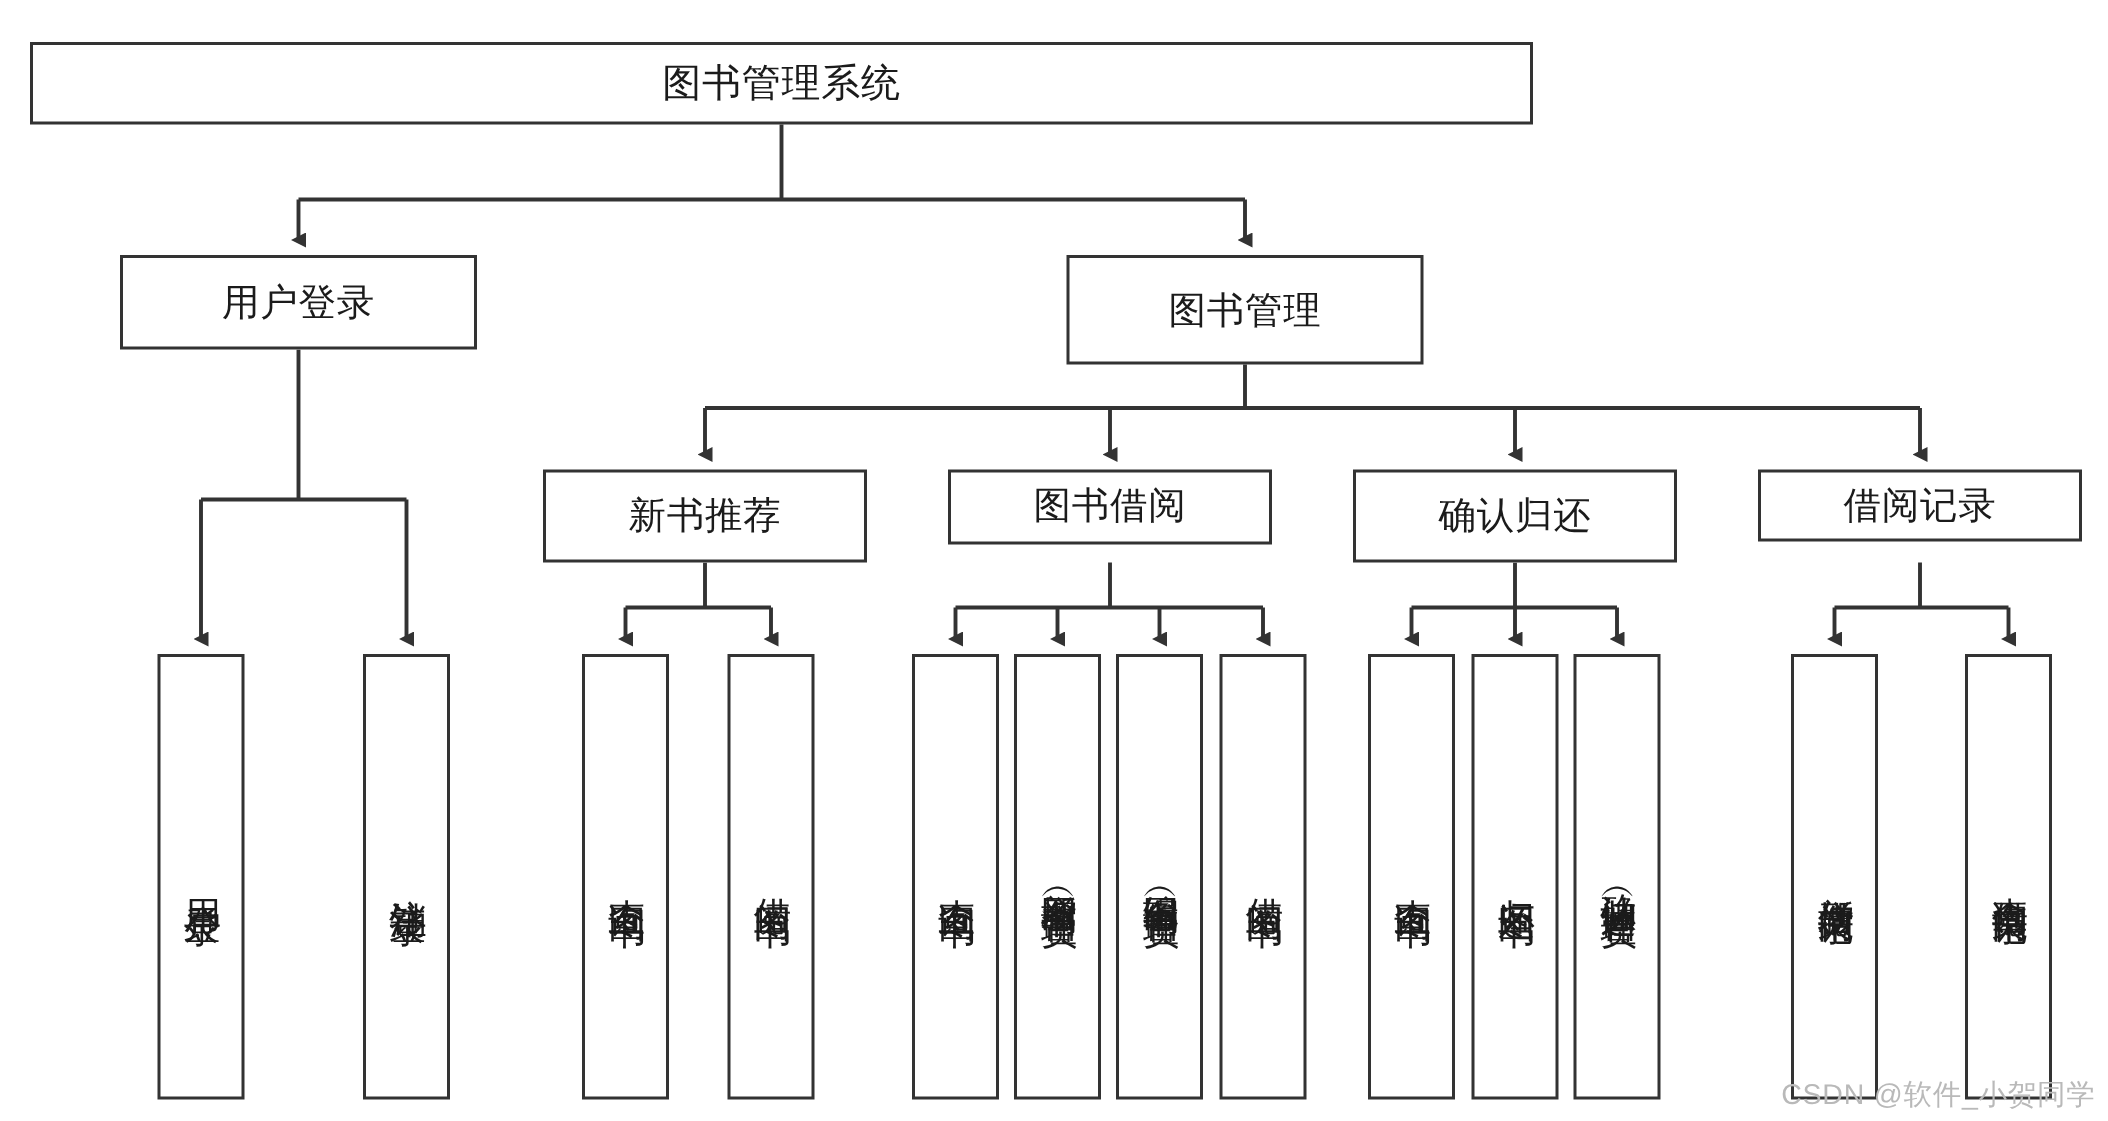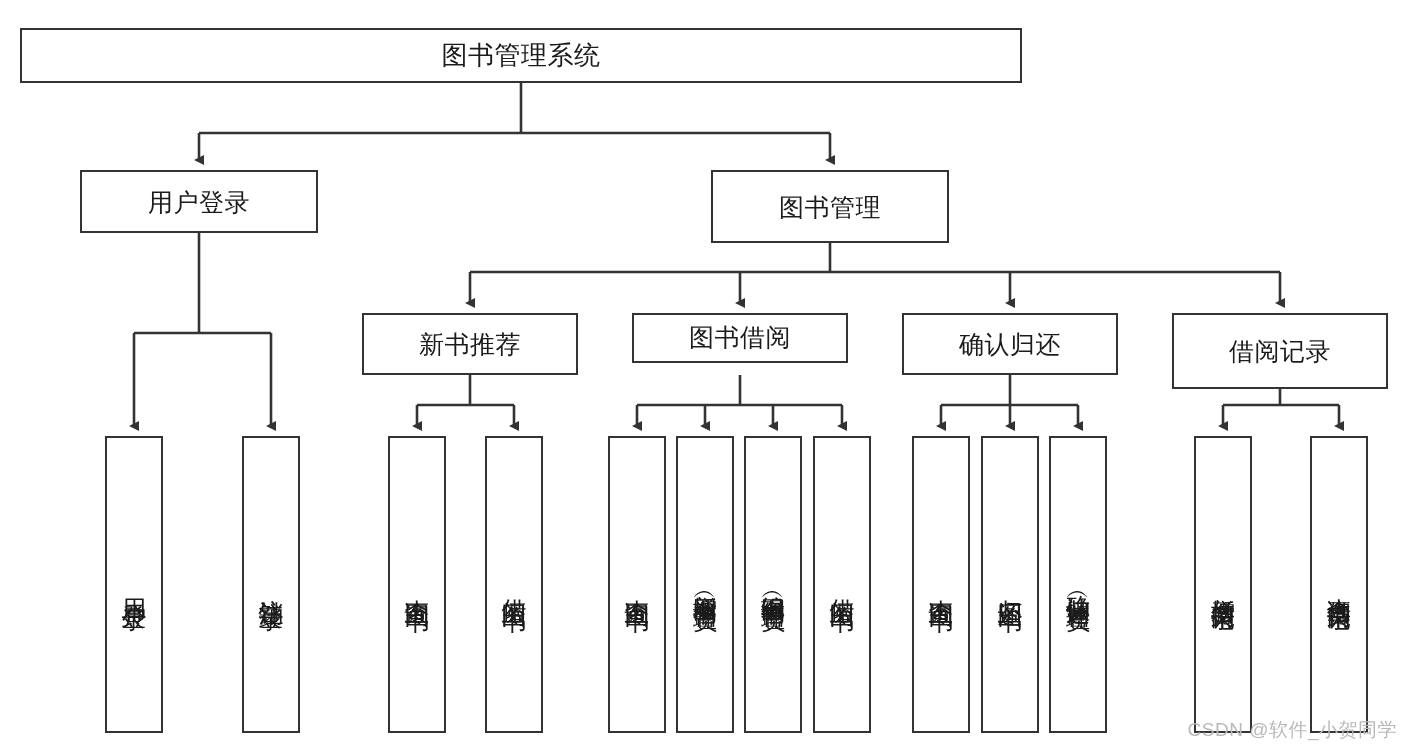--- a/index.html
+++ b/index.html
@@ -159,21 +159,21 @@
 
   <div class="node horizontal" style="left:362px; top:313px; width:216px; height:62px;">
     <span class="node-label">新书推荐</span>
   </div>
   <div class="node horizontal" style="left:632px; top:313px; width:216px; height:50px;font-family:Liberation Serif, serif;">
     <span class="node-label">图书借阅</span>
   </div>
   <div class="node horizontal" style="left:902px; top:313px; width:216px; height:62px;">
     <span class="node-label">确认归还</span>
   </div>
-  <div class="node horizontal" style="left:1172px; top:313px; width:216px; height:76px;">
+  <div class="node horizontal" style="left:1172px; top:313px; width:216px; height:48px;">
     <span class="node-label">借阅记录</span>
   </div>
 
   <div class="node leaf" style="left:105px; top:436px; width:58px; height:297px;">
     <span class="node-label">用户登录</span>
   </div>
   <div class="node leaf" style="left:242px; top:436px; width:58px; height:297px;">
     <span class="node-label">注销登录</span>
   </div>
 

